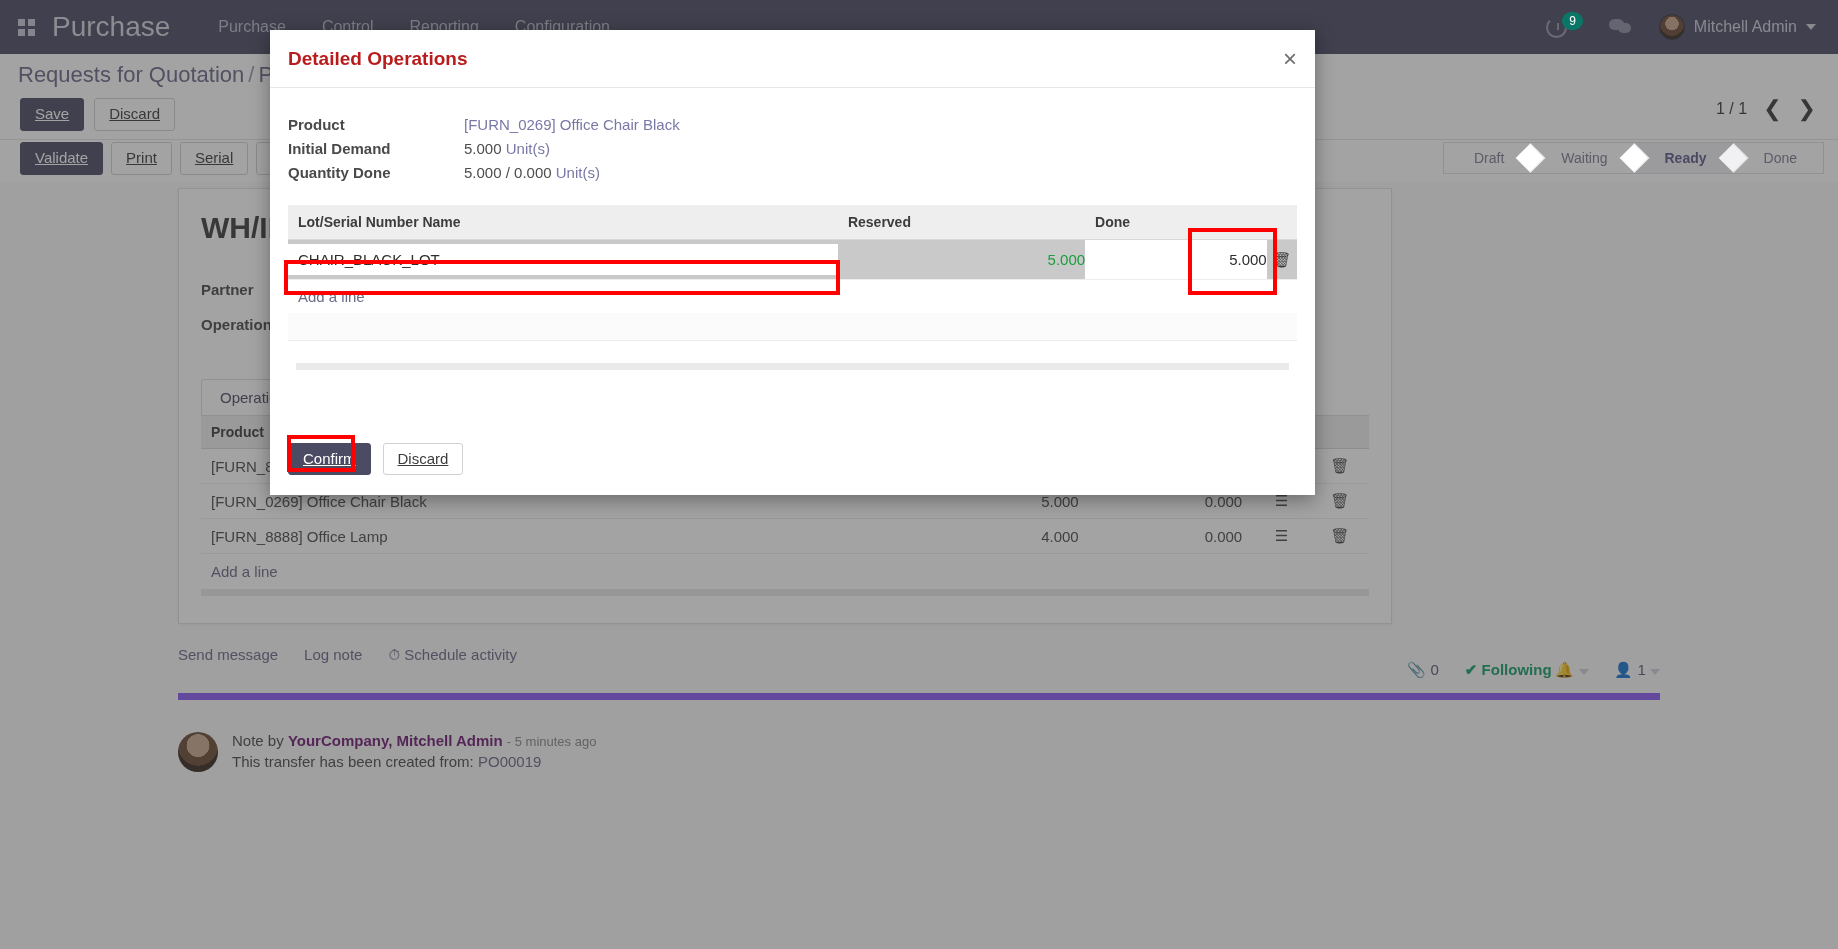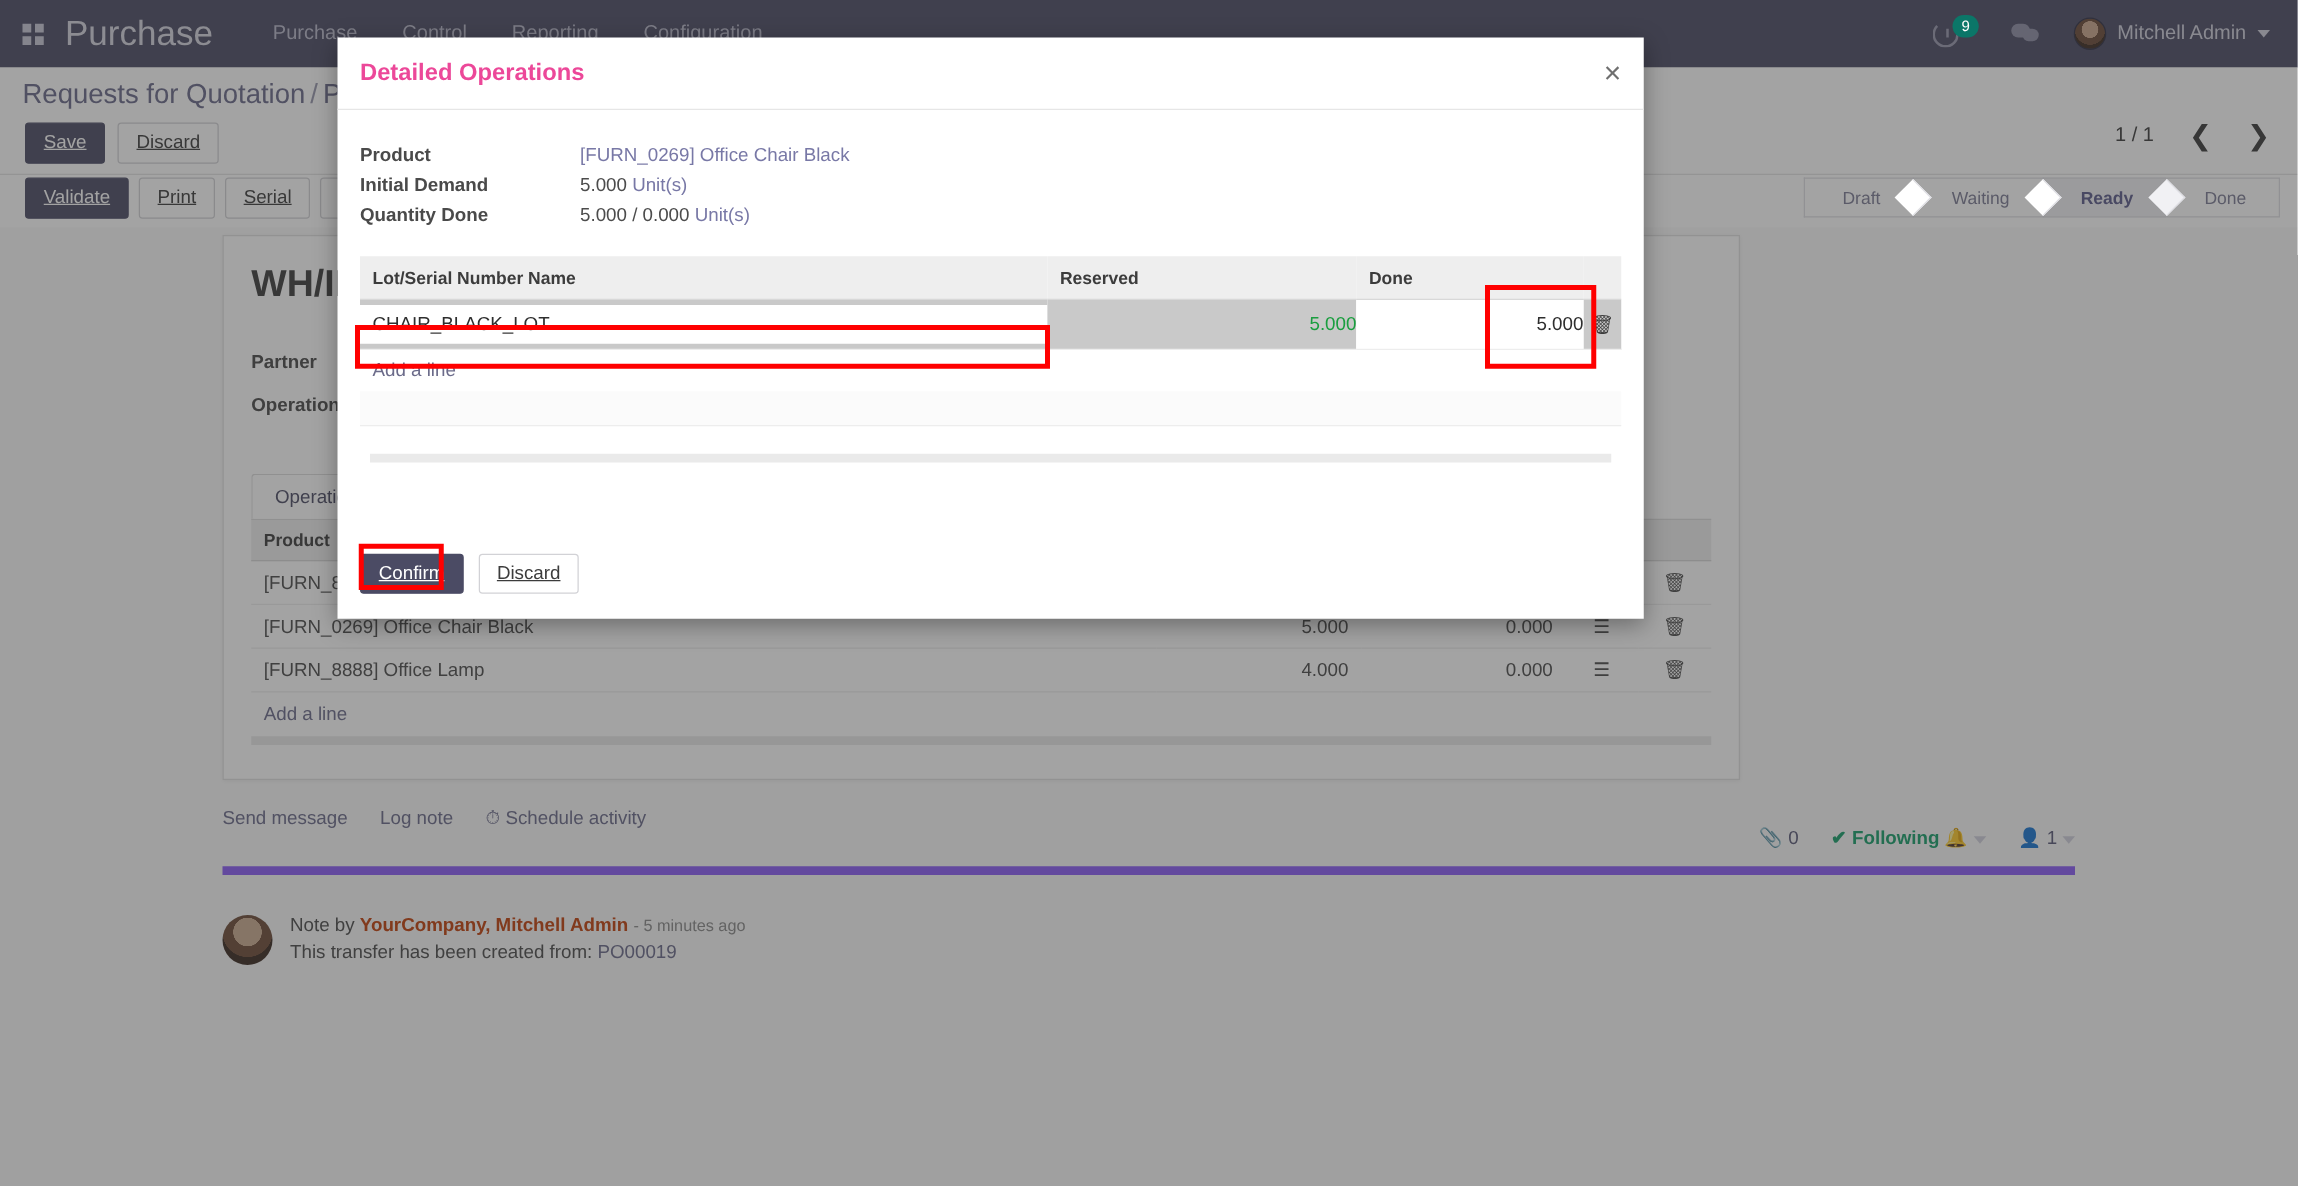--- a/index.html
+++ b/index.html
@@ -78,21 +78,21 @@
   .cp-buttons { position: absolute; left: 20px; top: 44px; display: flex; gap: 10px; }
   .btn {
     font-size: 15px; padding: 6px 14px; border-radius: 3px;
     border: 1px solid #d2d2d6; background: #fff; color: #3c3c3c; cursor: pointer;
     line-height: 1.25;
     text-decoration: underline;
   }
   .btn.primary { background: #4b4b64; border-color: #4b4b64; color: #fff; }
   .pager {
     position: absolute; right: 22px; top: 44px;
-    display: flex; align-items: center; gap: 28px; color: #3c3c3c; font-size: 16px;
+    display: flex; align-items: center; gap: 16px; color: #3c3c3c; font-size: 16px;
   }
   .pager .arrow { font-size: 22px; color: #3b3b3b; cursor: pointer; line-height: 1; }
 
   
   .action-bar { position: absolute; top: 140px; left: 0; right: 0; height: 42px; background: #fff; }
   .action-buttons { position: absolute; left: 20px; top: 2px; display: flex; gap: 8px; }
   .statusbar { position: absolute; right: 14px; top: 2px; display: flex; }
   .status-step {
     position: relative; padding: 7px 26px 7px 30px;
     font-size: 14px; color: #7d7d95; background: #fff;
@@ -160,36 +160,36 @@
   }
   .today-sep span {
     position: relative; background: #fff; padding: 0 16px; font-size: 15px; font-weight: bold; color: #3c3c3c;
   }
   .msg { display: flex; gap: 14px; margin-top: 32px; }
   .msg-avatar {
     width: 40px; height: 40px; border-radius: 50%; flex: none;
     background: radial-gradient(circle at 50% 34%, #cbab90 0 34%, #6d4c38 35% 60%, #3a2820 61% 100%);
   }
   .msg-head { font-size: 15px; color: #4c4c4c; }
-  .msg-head b { color: #c2410c; }
+  .msg-head b { color: #701a75; }
   .msg-head .ago { color: #8a8a8a; font-size: 13px; }
   .msg-body { font-size: 15px; color: #4c4c4c; margin-top: 4px; }
   .msg-body a { color: #6b6b8a; text-decoration: none; }
 
   
   #overlay { position: absolute; inset: 0; background: rgba(51,51,51,.45); }
   .modal {
     position: absolute; left: 270px; top: 30px; width: 1045px; height: 465px;
     background: #fff; box-shadow: 0 5px 18px rgba(0,0,0,.35);
   }
   .modal-header {
     height: 58px; border-bottom: 1px solid #e6e6e6;
     display: flex; align-items: center; padding: 0 18px;
   }
-  .modal-title { font-size: 19px; font-weight: bold; color: #ec4899; }
+  .modal-title { font-size: 19px; font-weight: bold; color: #b91c1c; }
   .modal-close { margin-left: auto; font-size: 24px; color: #6f6f6f; cursor: pointer; line-height: 1; }
   .modal-body { padding: 28px 18px 0 18px; position: relative; }
   .kv { display: grid; grid-template-columns: 176px 1fr; row-gap: 7px; align-items: center; }
   .kv .k { font-size: 15px; font-weight: bold; color: #4a4a4a; }
   .kv .v { font-size: 15px; color: #4c4c4c; }
   .kv .v a, .link { color: #7878a6; text-decoration: none; }
   table.lot {
     width: 100%; border-collapse: collapse; margin-top: 24px;
     table-layout: fixed;
   }

